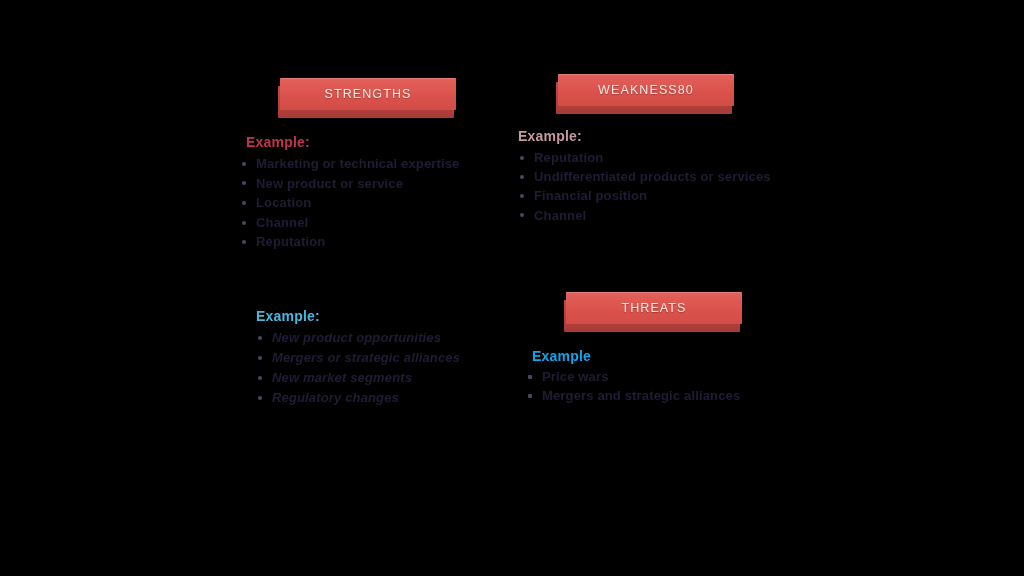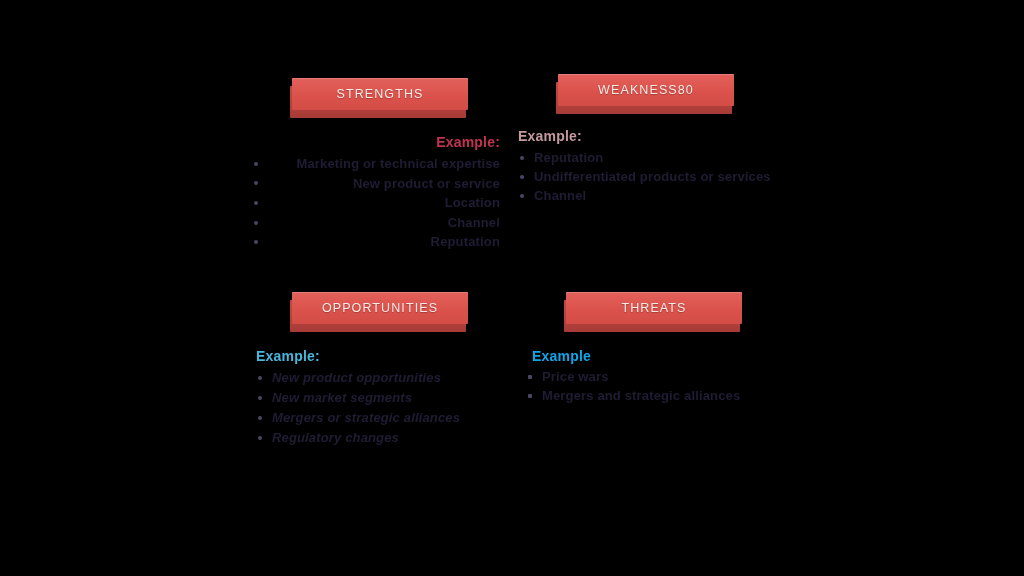--- a/index.html
+++ b/index.html
@@ -23,21 +23,21 @@
     width: 1024px;
     height: 576px;
     background: #000000;
   }
 
   .quadrant {
     position: absolute;
   }
 
   
-  #quad-strengths      { left: 250px; top: 78px;  width: 250px; text-align: right; }
+  #quad-strengths      { left: 238px; top: 78px;  width: 250px; }
   #quad-weaknesses     { left: 516px; top: 74px;  width: 290px; }
   #quad-opportunities  { left: 250px; top: 292px; width: 250px; }
   #quad-threats        { left: 524px; top: 292px; width: 290px; }
 
   
   .banner-wrap {
     position: relative;
     height: 40px;
   }
   .banner-shadow {
@@ -161,36 +161,31 @@
     <div class="banner-wrap">
       <div class="banner-shadow"></div>
       <div class="banner">
         <span class="banner-label">WEAKNESS80</span>
       </div>
     </div>
     <div class="example-label">Example:</div>
     <ul class="bullet-list">
       <li class="bullet-item">Reputation</li>
       <li class="bullet-item">Undifferentiated products or services</li>
+      <li class="bullet-item">Financial position</li>
       <li class="bullet-item">Channel</li>
     </ul>
   </div>
 
   <div class="quadrant" id="quad-opportunities">
-    <div class="banner-wrap">
-      <div class="banner-shadow"></div>
-      <div class="banner">
-        <span class="banner-label">OPPORTUNITIES</span>
-      </div>
-    </div>
     <div class="example-label">Example:</div>
     <ul class="bullet-list">
       <li class="bullet-item">New product opportunities</li>
+      <li class="bullet-item">Mergers or strategic alliances</li>
       <li class="bullet-item">New market segments</li>
-      <li class="bullet-item">Mergers or strategic alliances</li>
       <li class="bullet-item">Regulatory changes</li>
     </ul>
   </div>
 
   <div class="quadrant" id="quad-threats">
     <div class="banner-wrap">
       <div class="banner-shadow"></div>
       <div class="banner">
         <span class="banner-label">THREATS</span>
       </div>

